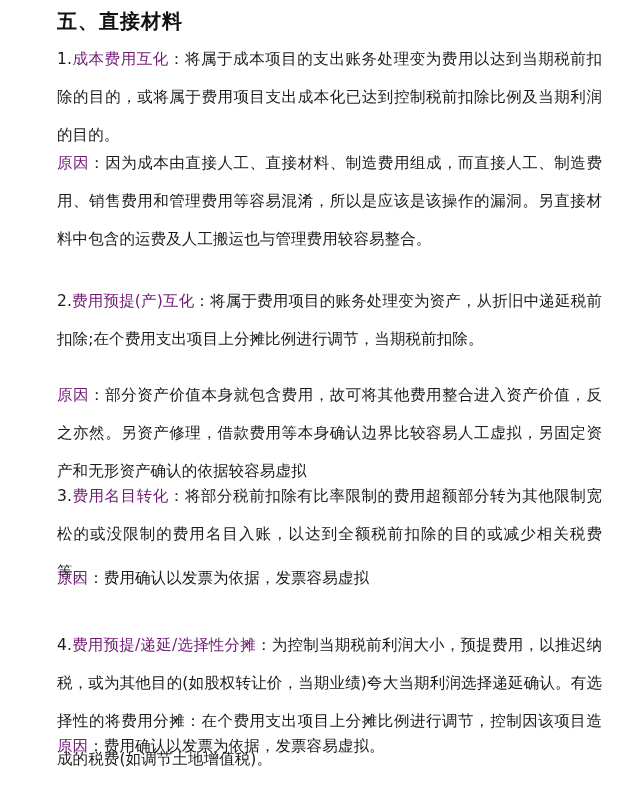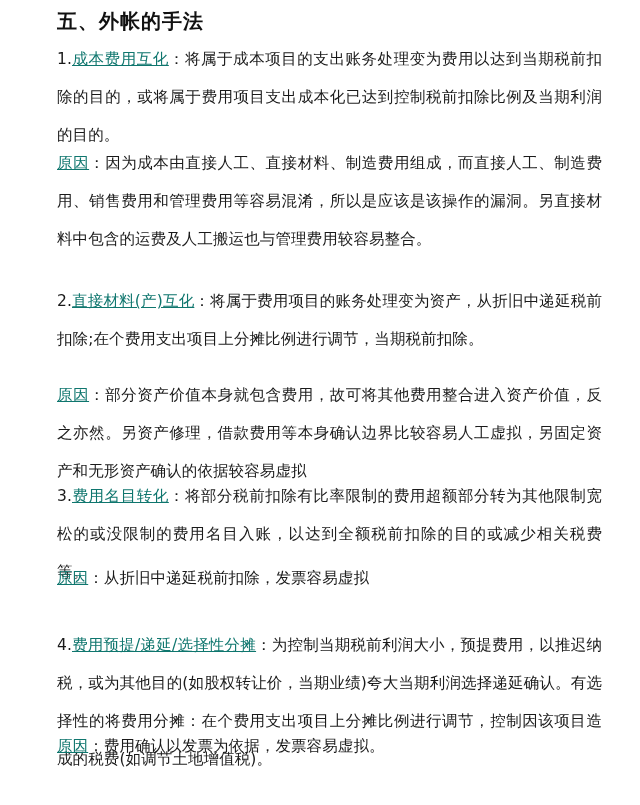--- a/index.html
+++ b/index.html
@@ -1,45 +1,45 @@
 <!DOCTYPE html>
 <html><head>
   <meta charset="utf-8">
   <style>
     html, body { margin: 0; padding: 0; background: #ffffff; }
     body { width: 640px; height: 805px; overflow: hidden; position: relative;
       font-family: "DejaVu Sans", "Liberation Sans", sans-serif; color: #1a1a1a; }
     .title { position: absolute; left: 57px; top: 6px; font-size: 20px; font-weight: bold; color: #111; line-height: 30px; letter-spacing: 1px; }
     .para { position: absolute; left: 57px; width: 545px; font-size: 15.5px; line-height: 38px; text-align: justify; letter-spacing: 0.1px; }
-    .red { color: #0f766e; text-decoration: underline; }
+    .red { color: #701a75; }
   </style>
 </head>
 <body>
 
-<div class="title">五、外帐的手法</div>
+<div class="title">五、直接材料</div>
 
 <div class="para" style="top:40px;">
   <span>1.</span><span class="red">成本费用互化</span><span>：将属于成本项目的支出账务处理变为费用以达到当期税前扣除的目的，或将属于费用项目支出成本化已达到控制税前扣除比例及当期利润的目的。</span>
 </div>
 <div class="para" style="top:144px;">
   <span class="red">原因</span><span>：因为成本由直接人工、直接材料、制造费用组成，而直接人工、制造费用、销售费用和管理费用等容易混淆，所以是应该是该操作的漏洞。另直接材料中包含的运费及人工搬运也与管理费用较容易整合。</span>
 </div>
 
 <div class="para" style="top:282px;">
-  <span>2.</span><span class="red">直接材料(产)互化</span><span>：将属于费用项目的账务处理变为资产，从折旧中递延税前扣除;在个费用支出项目上分摊比例进行调节，当期税前扣除。</span>
+  <span>2.</span><span class="red">费用预提(产)互化</span><span>：将属于费用项目的账务处理变为资产，从折旧中递延税前扣除;在个费用支出项目上分摊比例进行调节，当期税前扣除。</span>
 </div>
 <div class="para" style="top:376px;">
   <span class="red">原因</span><span>：部分资产价值本身就包含费用，故可将其他费用整合进入资产价值，反之亦然。另资产修理，借款费用等本身确认边界比较容易人工虚拟，另固定资产和无形资产确认的依据较容易虚拟</span>
 </div>
 
 <div class="para" style="top:477px;">
   <span>3.</span><span class="red">费用名目转化</span><span>：将部分税前扣除有比率限制的费用超额部分转为其他限制宽松的或没限制的费用名目入账，以达到全额税前扣除的目的或减少相关税费等。</span>
 </div>
 <div class="para" style="top:559px;">
-  <span class="red">原因</span><span>：从折旧中递延税前扣除，发票容易虚拟</span>
+  <span class="red">原因</span><span>：费用确认以发票为依据，发票容易虚拟</span>
 </div>
 
 <div class="para" style="top:626px;">
   <span>4.</span><span class="red">费用预提/递延/选择性分摊</span><span>：为控制当期税前利润大小，预提费用，以推迟纳税，或为其他目的(如股权转让价，当期业绩)夸大当期利润选择递延确认。有选择性的将费用分摊：在个费用支出项目上分摊比例进行调节，控制因该项目造成的税费(如调节土地增值税)。</span>
 </div>
 <div class="para" style="top:727px;">
   <span class="red">原因</span><span>：费用确认以发票为依据，发票容易虚拟。</span>
 </div>
 
 </body></html>

